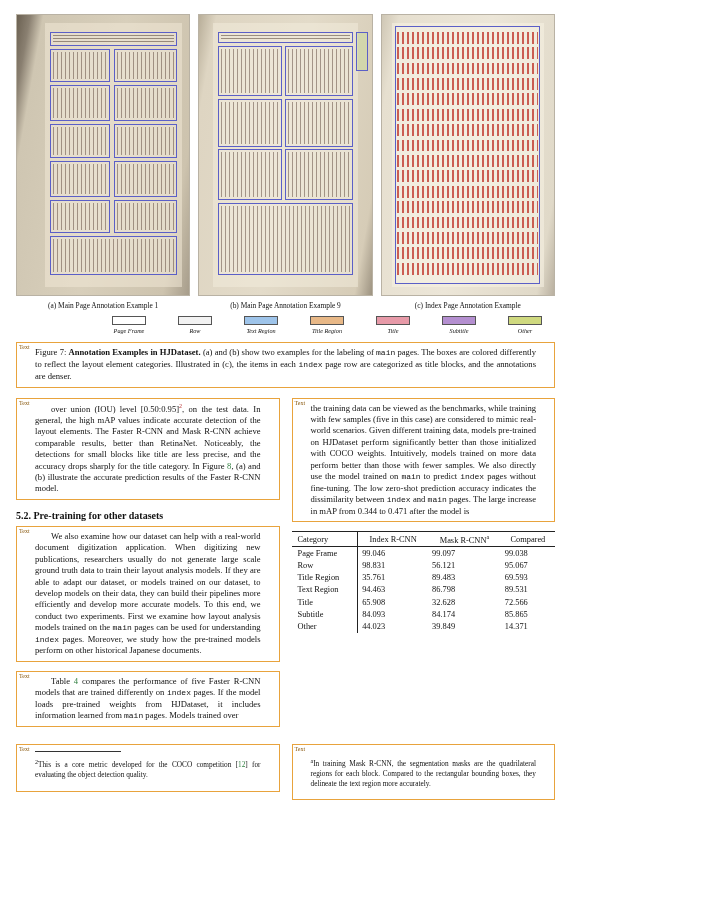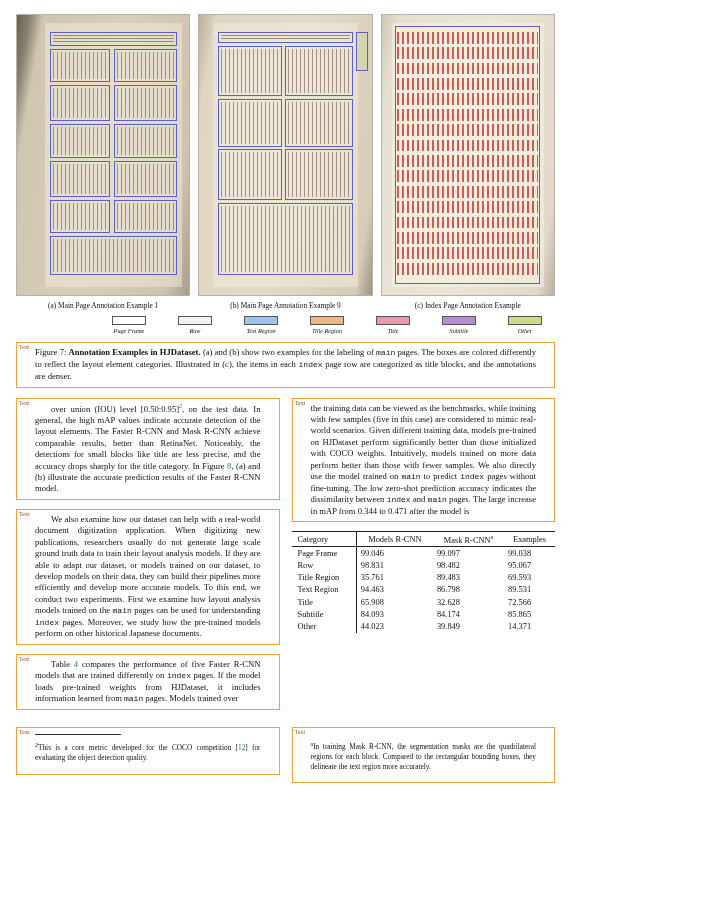--- a/index.html
+++ b/index.html
@@ -308,20 +308,21 @@
 
   <div class="cols">
 
     <div class="col">
 
       <div class="anno anno-para">
         <span class="tag">Text</span>
         <p class="para"><span style="padding-left:16px;display:inline-block;"></span><span>over union (IOU) level [0.50:0.95]</span><sup class="linkred">2</sup><span>, on the test data. In general, the high mAP values indicate accurate detection of the layout elements. The Faster R-CNN and Mask R-CNN achieve comparable results, better than RetinaNet. Noticeably, the detections for small blocks like title are less precise, and the accuracy drops sharply for the title category. In Figure </span><span class="link">8</span><span>, (a) and (b) illustrate the accurate prediction results of the Faster R-CNN model.</span></p>
       </div>
 
+      <div class="sec-h">5.2. Pre-training for other datasets</div>
 
       <div class="anno anno-para">
         <span class="tag">Text</span>
         <p class="para"><span style="padding-left:16px;display:inline-block;"></span><span>We also examine how our dataset can help with a real-world document digitization application. When digitizing new publications, researchers usually do not generate large scale ground truth data to train their layout analysis models. If they are able to adapt our dataset, or models trained on our dataset, to develop models on their data, they can build their pipelines more efficiently and develop more accurate models. To this end, we conduct two experiments. First we examine how layout analysis models trained on the </span><span class="mono">main</span><span> pages can be used for understanding </span><span class="mono">index</span><span> pages. Moreover, we study how the pre-trained models perform on other historical Japanese documents.</span></p>
       </div>
 
       <div class="anno anno-para">
         <span class="tag">Text</span>
         <p class="para"><span style="padding-left:16px;display:inline-block;"></span><span>Table </span><span class="link">4</span><span> compares the performance of five Faster R-CNN models that are trained differently on </span><span class="mono">index</span><span> pages. If the model loads pre-trained weights from HJDataset, it includes information learned from </span><span class="mono">main</span><span> pages. Models trained over</span></p>
       </div>
@@ -334,36 +335,36 @@
         <span class="tag">Text</span>
         <p class="para"><span>the training data can be viewed as the benchmarks, while training with few samples (five in this case) are considered to mimic real-world scenarios. Given different training data, models pre-trained on HJDataset perform significantly better than those initialized with COCO weights. Intuitively, models trained on more data perform better than those with fewer samples. We also directly use the model trained on </span><span class="mono">main</span><span> to predict </span><span class="mono">index</span><span> pages without fine-tuning. The low zero-shot prediction accuracy indicates the dissimilarity between </span><span class="mono">index</span><span> and </span><span class="mono">main</span><span> pages. The large increase in mAP from 0.344 to 0.471 after the model is</span></p>
       </div>
 
 
       <div class="tbl-wrap">
         <table>
           <thead>
             <tr class="tbl-top">
               <th class="cat-col" style="border-bottom:0.7px solid #222;">Category</th>
-              <th style="border-bottom:0.7px solid #222;">Models R-CNN</th>
+              <th style="border-bottom:0.7px solid #222;">Index R-CNN</th>
               <th style="border-bottom:0.7px solid #222;"><span>Mask R-CNN</span><sup>a</sup></th>
-              <th style="border-bottom:0.7px solid #222;">Examples</th>
+              <th style="border-bottom:0.7px solid #222;">Compared</th>
             </tr>
           </thead>
           <tbody>
             <tr>
                 <td class="cat-col">Page Frame</td>
                 <td class="num">99.046</td>
                 <td class="num">99.097</td>
                 <td class="num">99.038</td>
               </tr>
             <tr>
                 <td class="cat-col">Row</td>
                 <td class="num">98.831</td>
-                <td class="num">98.482</td>
+                <td class="num">56.121</td>
                 <td class="num">95.067</td>
               </tr>
             <tr>
                 <td class="cat-col">Title Region</td>
                 <td class="num">35.761</td>
                 <td class="num">89.483</td>
                 <td class="num">69.593</td>
               </tr>
             <tr>
                 <td class="cat-col">Text Region</td>

